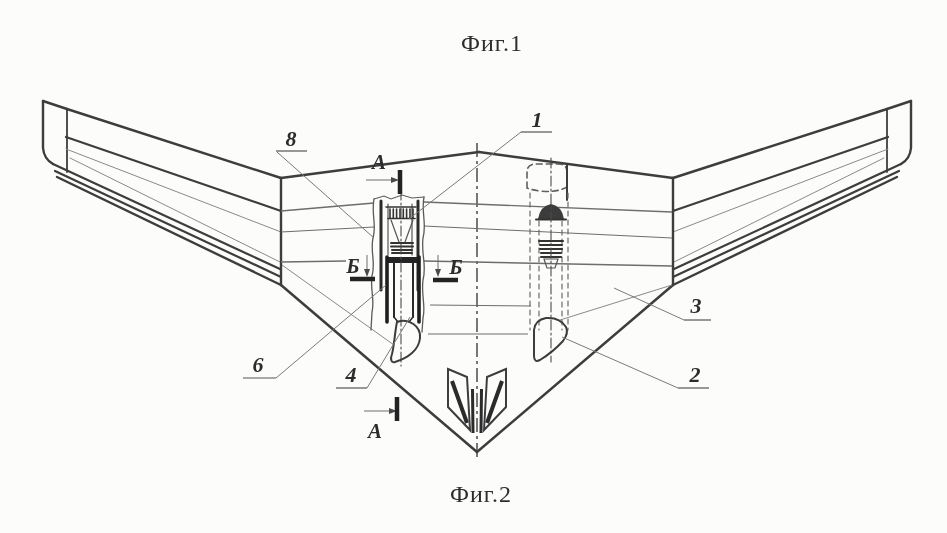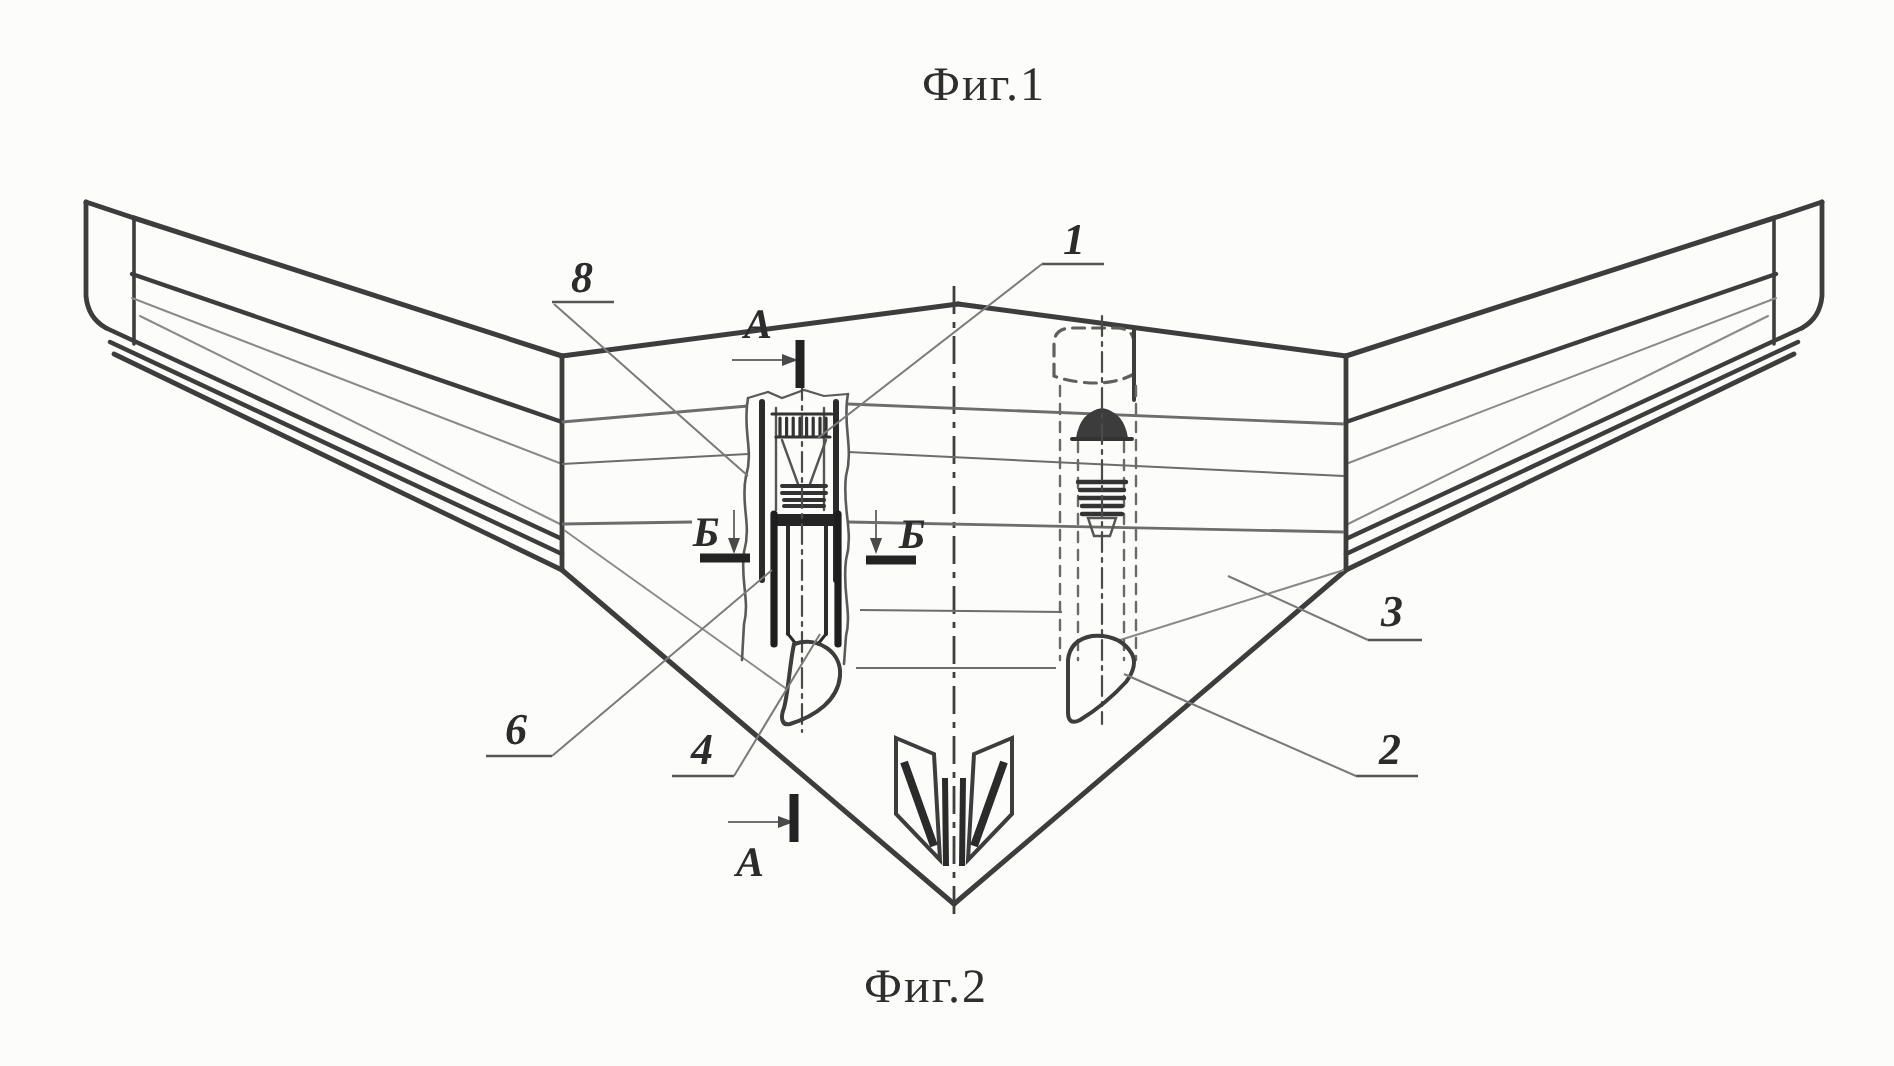--- a/index.html
+++ b/index.html
@@ -7,21 +7,21 @@
     width:947px;height:533px;position:relative;overflow:hidden;
     background:#fcfcfa;
     font-family:"Liberation Serif", serif;
   }
   .stage{position:absolute;left:0;top:0;width:947px;height:452px;}
   .caption{
     position:absolute;transform:translateX(-50%);
     font-size:24px;color:#2e2e2e;letter-spacing:1px;
   }
   #fig1{left:492px;top:30px;}
-  #fig2{left:463px;top:481px;}
+  #fig2{left:481px;top:481px;}
   svg{position:absolute;left:0;top:0;}
   svg text{font-family:"Liberation Serif", serif;}
   .callout{font-size:22px;font-style:italic;font-weight:bold;fill:#2c2c2c;}
   .marker{font-size:21px;font-style:italic;font-weight:bold;fill:#2c2c2c;}
 </style>
 </head>
 <body>
 
 <div class="stage">
 

